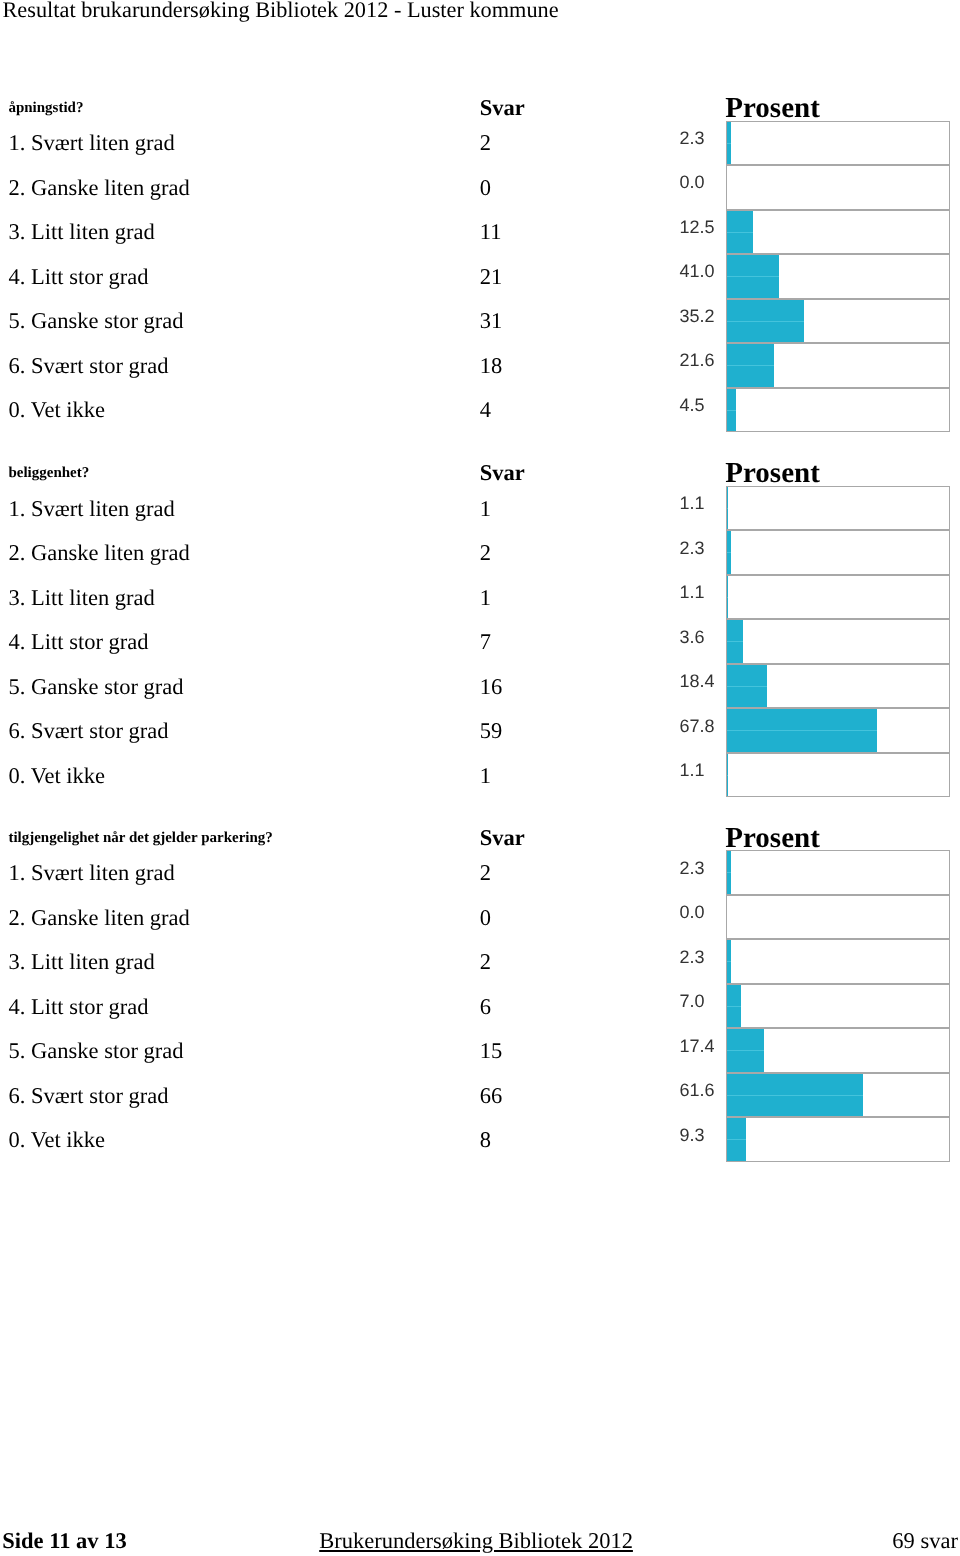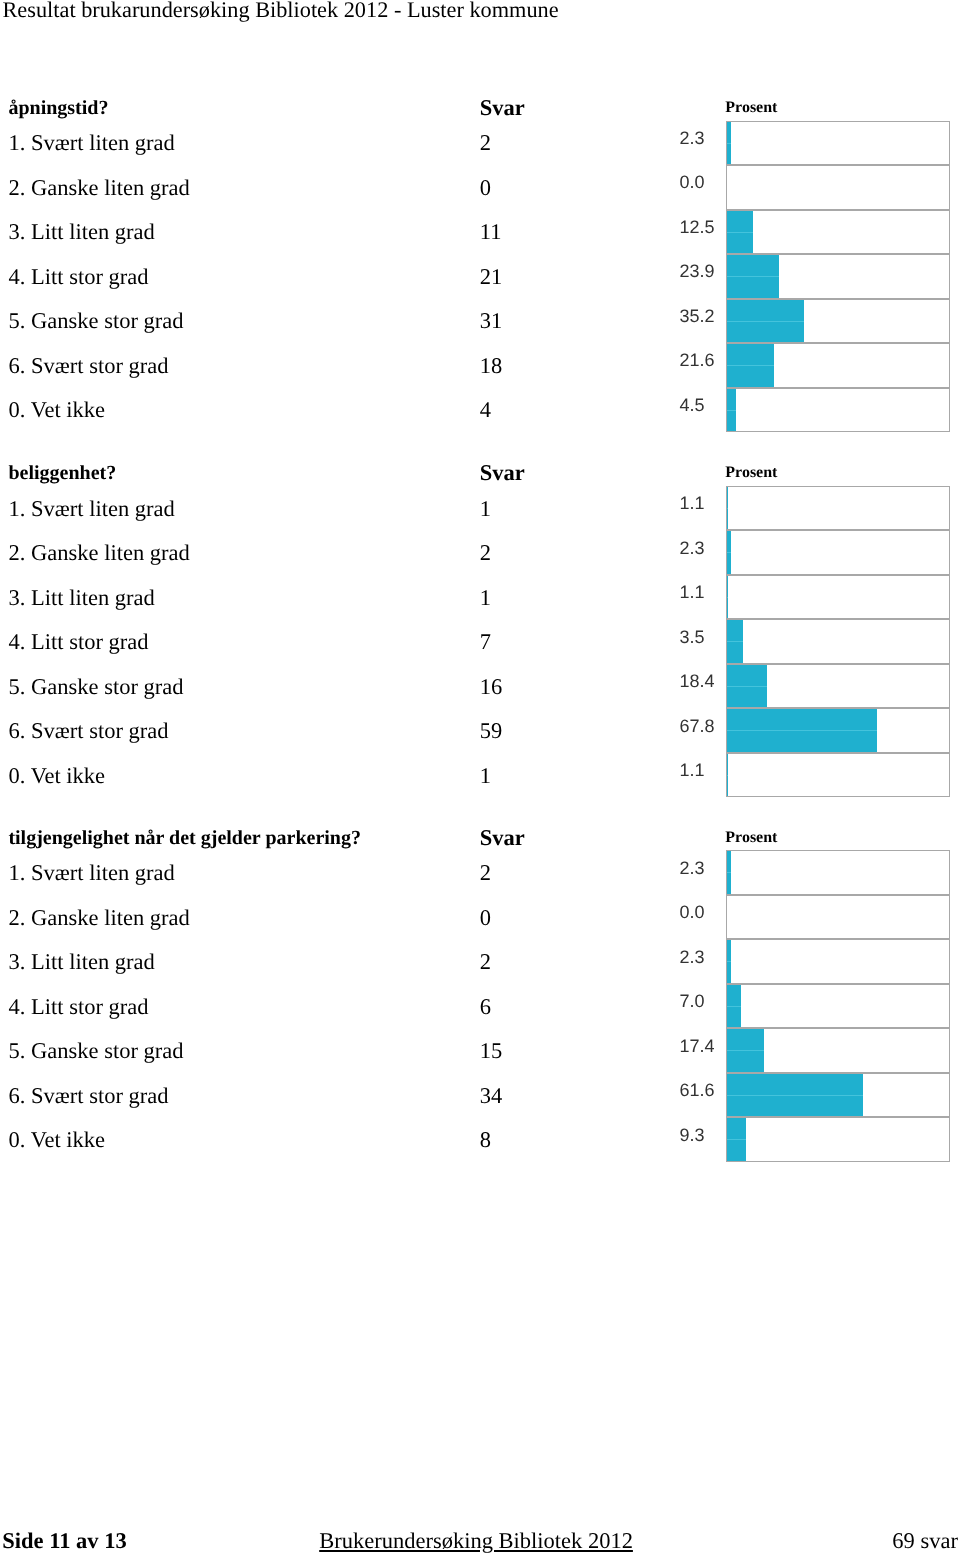--- a/index.html
+++ b/index.html
@@ -5,23 +5,23 @@
 <style>
   html,body{margin:0;padding:0;background:#ffffff;}
   *{-webkit-font-smoothing:antialiased;text-rendering:geometricPrecision;}
   body{width:960px;height:1556px;position:relative;font-family:"Liberation Serif",serif;color:#000;
        -webkit-font-smoothing:antialiased;}
   .page{position:absolute;left:0;top:0;width:960px;height:1556px;overflow:hidden;background:#fff;will-change:transform;}
 
   .doc-title{position:absolute;left:2.5px;top:-3px;font-size:22.3px;line-height:26px;white-space:nowrap;}
 
   .block{position:absolute;left:0;width:960px;}
-  .q{position:absolute;left:8.4px;font-weight:bold;font-size:20px;line-height:26px;white-space:nowrap;}
+  .q{position:absolute;left:8.4px;font-weight:bold;font-size:15px;line-height:26px;white-space:nowrap;}
   .svar-h{position:absolute;left:479.8px;font-weight:bold;font-size:22.5px;line-height:26px;}
-  .prosent-h{position:absolute;left:725.3px;font-weight:bold;font-size:16px;line-height:26px;}
+  .prosent-h{position:absolute;left:725.3px;font-weight:bold;font-size:29px;line-height:26px;}
 
   .row{position:absolute;left:0;width:960px;}
   .lbl{position:absolute;left:8.6px;font-size:22.5px;line-height:26px;white-space:nowrap;}
   .cnt{position:absolute;left:479.8px;font-size:22.5px;line-height:26px;}
   .pct{position:absolute;left:679.4px;text-align:right;
        font-family:"Liberation Sans",sans-serif;font-size:18px;line-height:21px;color:#333333;}
   .bar{position:absolute;left:725.5px;background:#1fb0cf;}
   .bar-seam{position:absolute;left:0;right:0;height:1px;background:#44c3dc;}
   .track{position:absolute;left:725.5px;width:224.5px;box-sizing:border-box;
          border:1px solid #a8a8a8;background:transparent;}
@@ -62,21 +62,21 @@
           <div class="cnt" style="top:9.9px">11</div>
           <div class="pct" style="top:7.4px">12.5</div>
           <div class="bar" style="top:1px;height:43.5px;width:27.875px">
             <div class="bar-seam" style="top:21px"></div>
           </div>
           <div class="track" style="top:0px;height:44.5px"></div>
         </div>
         <div class="row" style="top:133.5px;height:44.5px">
           <div class="lbl" style="top:9.9px">4. Litt stor grad</div>
           <div class="cnt" style="top:9.9px">21</div>
-          <div class="pct" style="top:7.4px">23.9</div>
+          <div class="pct" style="top:7.4px">41.0</div>
           <div class="bar" style="top:1px;height:43.5px;width:53.297px">
             <div class="bar-seam" style="top:21px"></div>
           </div>
           <div class="track" style="top:0px;height:44.5px"></div>
         </div>
         <div class="row" style="top:178px;height:44.5px">
           <div class="lbl" style="top:9.9px">5. Ganske stor grad</div>
           <div class="cnt" style="top:9.9px">31</div>
           <div class="pct" style="top:7.4px">35.2</div>
           <div class="bar" style="top:1px;height:43.5px;width:78.49600000000001px">
@@ -130,21 +130,21 @@
           <div class="cnt" style="top:9.9px">1</div>
           <div class="pct" style="top:7.4px">1.1</div>
           <div class="bar" style="top:1px;height:43.5px;width:2.4530000000000003px">
             <div class="bar-seam" style="top:21px"></div>
           </div>
           <div class="track" style="top:0px;height:44.5px"></div>
         </div>
         <div class="row" style="top:133.5px;height:44.5px">
           <div class="lbl" style="top:9.9px">4. Litt stor grad</div>
           <div class="cnt" style="top:9.9px">7</div>
-          <div class="pct" style="top:7.4px">3.5</div>
+          <div class="pct" style="top:7.4px">3.6</div>
           <div class="bar" style="top:1px;height:43.5px;width:17.84px">
             <div class="bar-seam" style="top:21px"></div>
           </div>
           <div class="track" style="top:0px;height:44.5px"></div>
         </div>
         <div class="row" style="top:178px;height:44.5px">
           <div class="lbl" style="top:9.9px">5. Ganske stor grad</div>
           <div class="cnt" style="top:9.9px">16</div>
           <div class="pct" style="top:7.4px">18.4</div>
           <div class="bar" style="top:1px;height:43.5px;width:41.032px">
@@ -213,21 +213,21 @@
           <div class="lbl" style="top:9.9px">5. Ganske stor grad</div>
           <div class="cnt" style="top:9.9px">15</div>
           <div class="pct" style="top:7.4px">17.4</div>
           <div class="bar" style="top:1px;height:43.5px;width:38.802px">
             <div class="bar-seam" style="top:21px"></div>
           </div>
           <div class="track" style="top:0px;height:44.5px"></div>
         </div>
         <div class="row" style="top:222.5px;height:44.5px">
           <div class="lbl" style="top:9.9px">6. Svært stor grad</div>
-          <div class="cnt" style="top:9.9px">34</div>
+          <div class="cnt" style="top:9.9px">66</div>
           <div class="pct" style="top:7.4px">61.6</div>
           <div class="bar" style="top:1px;height:43.5px;width:137.368px">
             <div class="bar-seam" style="top:21px"></div>
           </div>
           <div class="track" style="top:0px;height:44.5px"></div>
         </div>
         <div class="row" style="top:267px;height:44.5px">
           <div class="lbl" style="top:9.9px">0. Vet ikke</div>
           <div class="cnt" style="top:9.9px">8</div>
           <div class="pct" style="top:7.4px">9.3</div>

